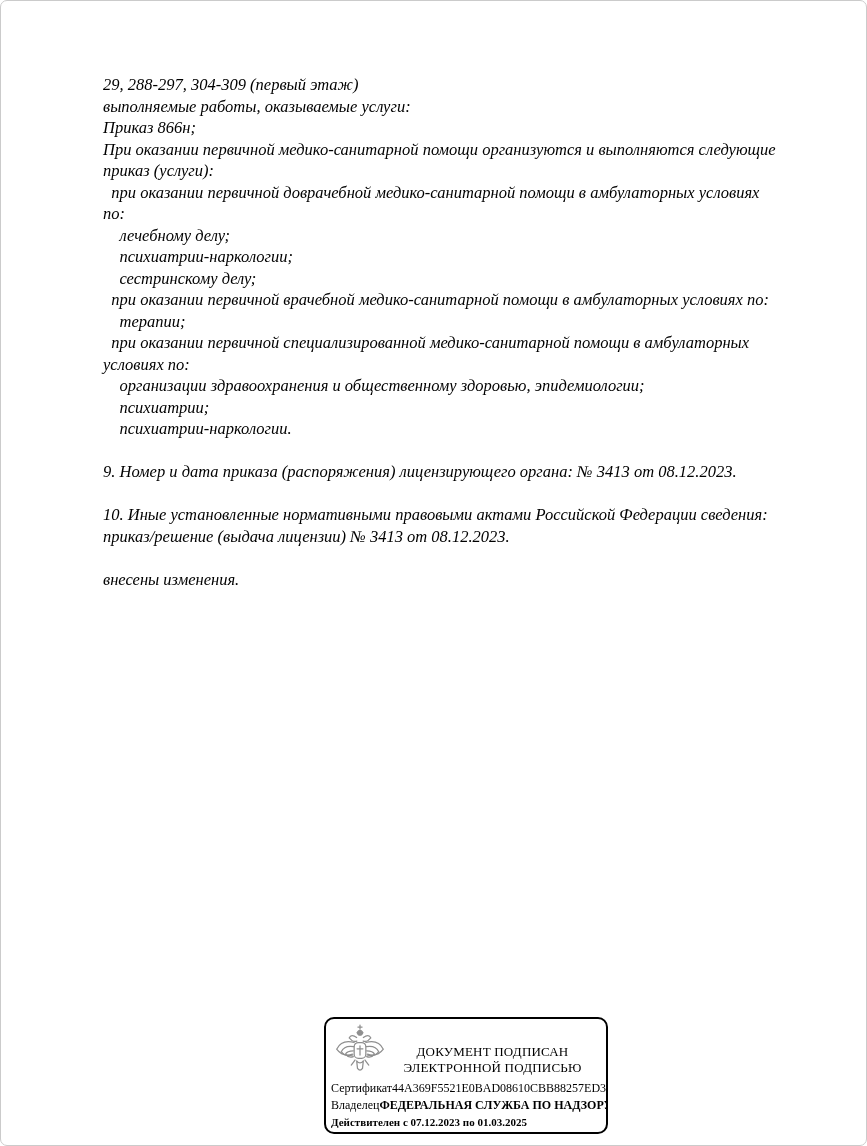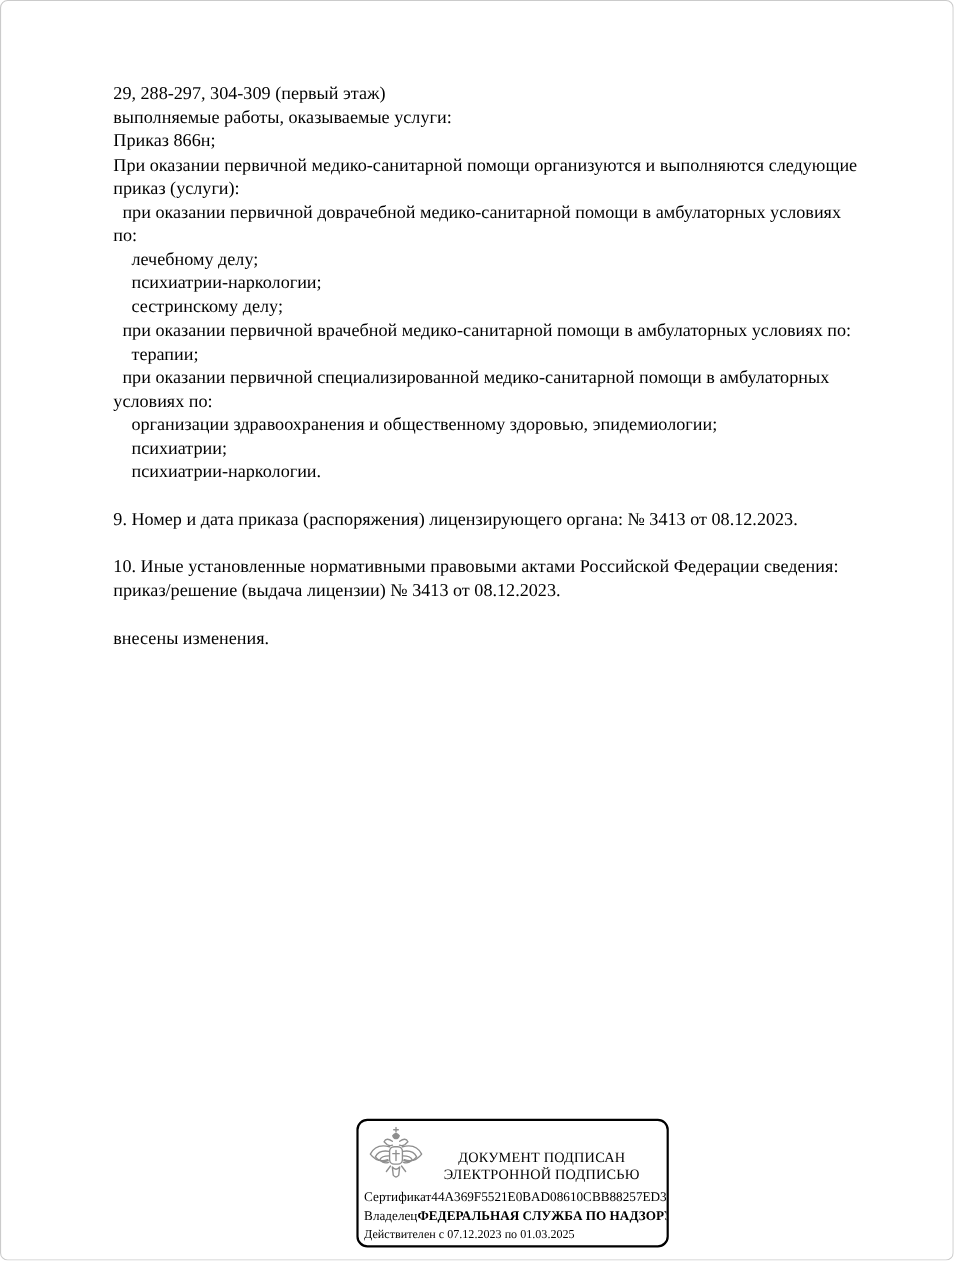--- a/index.html
+++ b/index.html
@@ -22,20 +22,21 @@
     position: absolute;
     left: 102px;
     top: 73px;
     width: 690px;
     font-size: 16.5px;
     line-height: 21.5px;
   }
   .line {
     white-space: pre;
     min-height: 21.5px;
+    font-style: italic;
   }
   
   .sig-box {
     position: absolute;
     left: 323px;
     top: 1016px;
     width: 280px;
     height: 113px;
     background: #ffffff;
     border: 2px solid #000000;
@@ -65,21 +66,21 @@
     padding: 3px 0 0 5px;
   }
   .sig-line {
     white-space: nowrap;
     overflow: hidden;
     font-size: 12px;
     line-height: 17px;
   }
   .sig-owner-label, .sig-cert-label { margin-right: 0; }
   .sig-owner-value { font-weight: bold; }
-  .sig-validity { font-size: 11px; }
+  .sig-validity { font-size: 11px; font-weight: bold; }
 </style>
 </head>
 <body>
 
 <div class="page">
 
   <div class="doc-text">
     <div class="line">29, 288-297, 304-309 (первый этаж)</div>
     <div class="line">выполняемые работы, оказываемые услуги:</div>
     <div class="line">Приказ 866н;</div>

